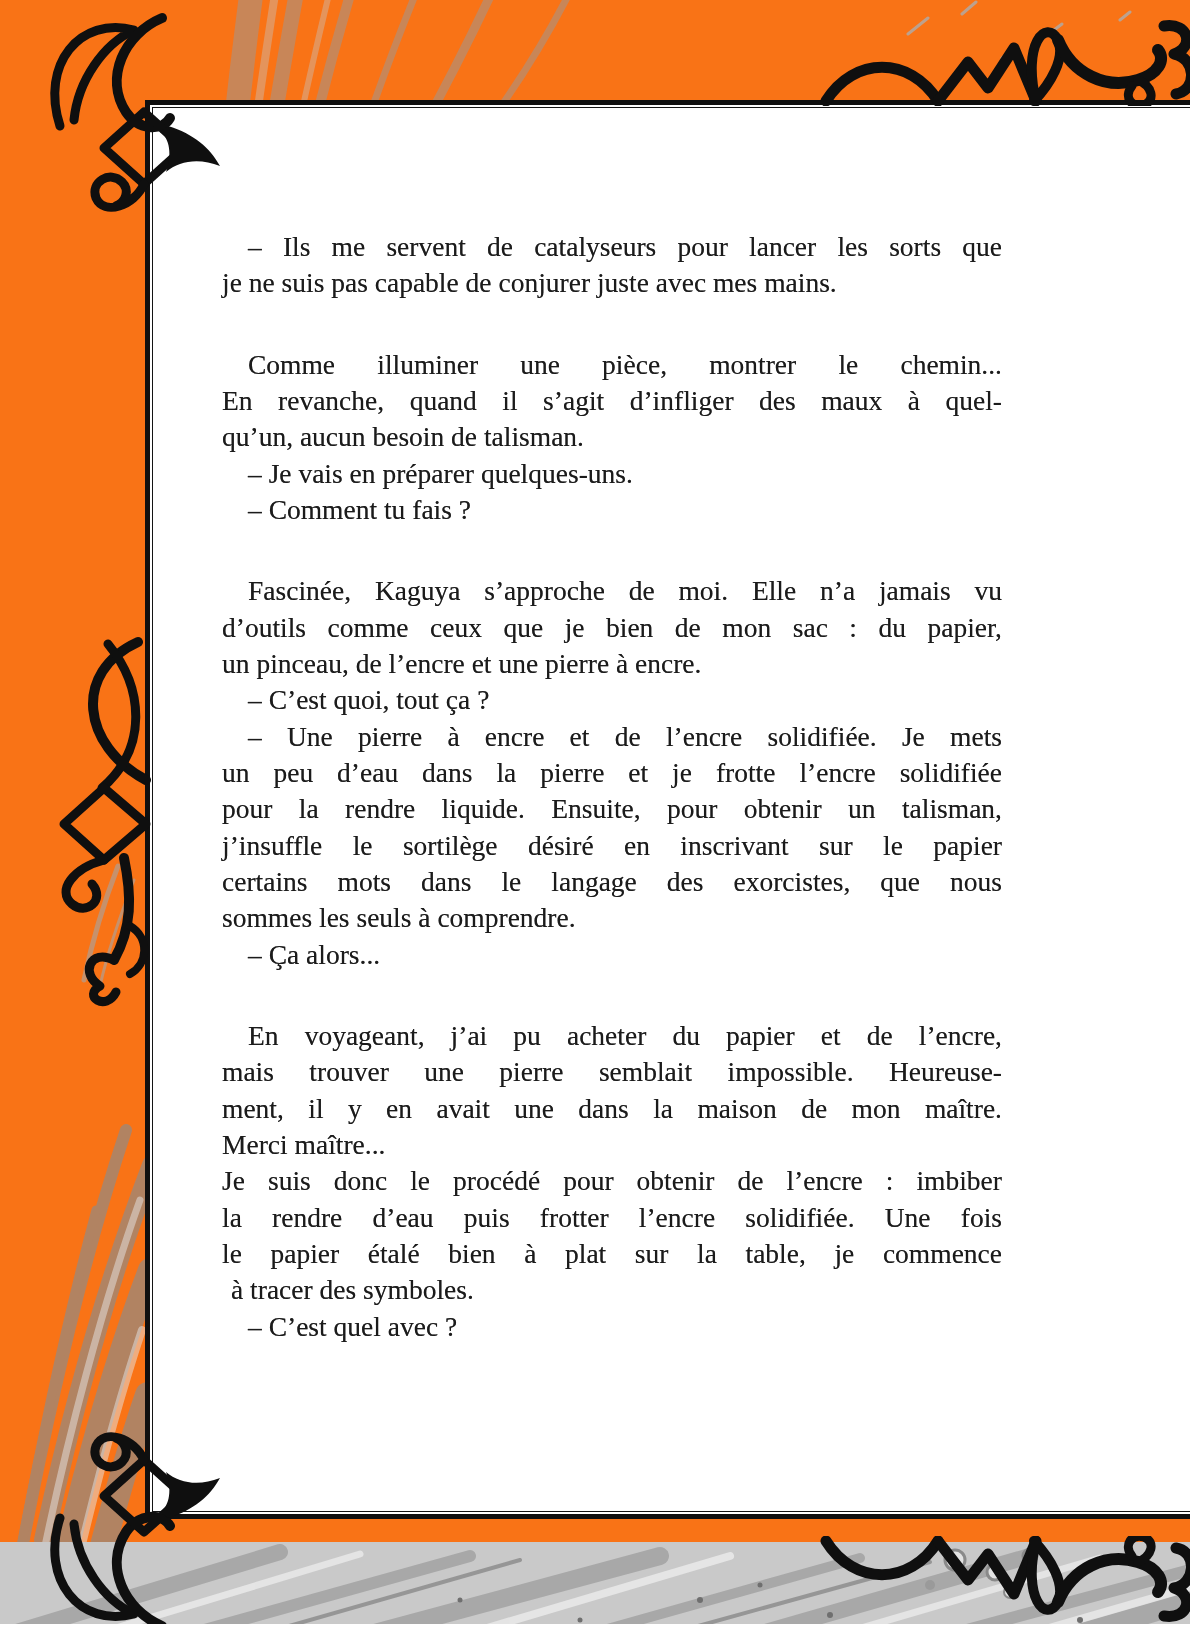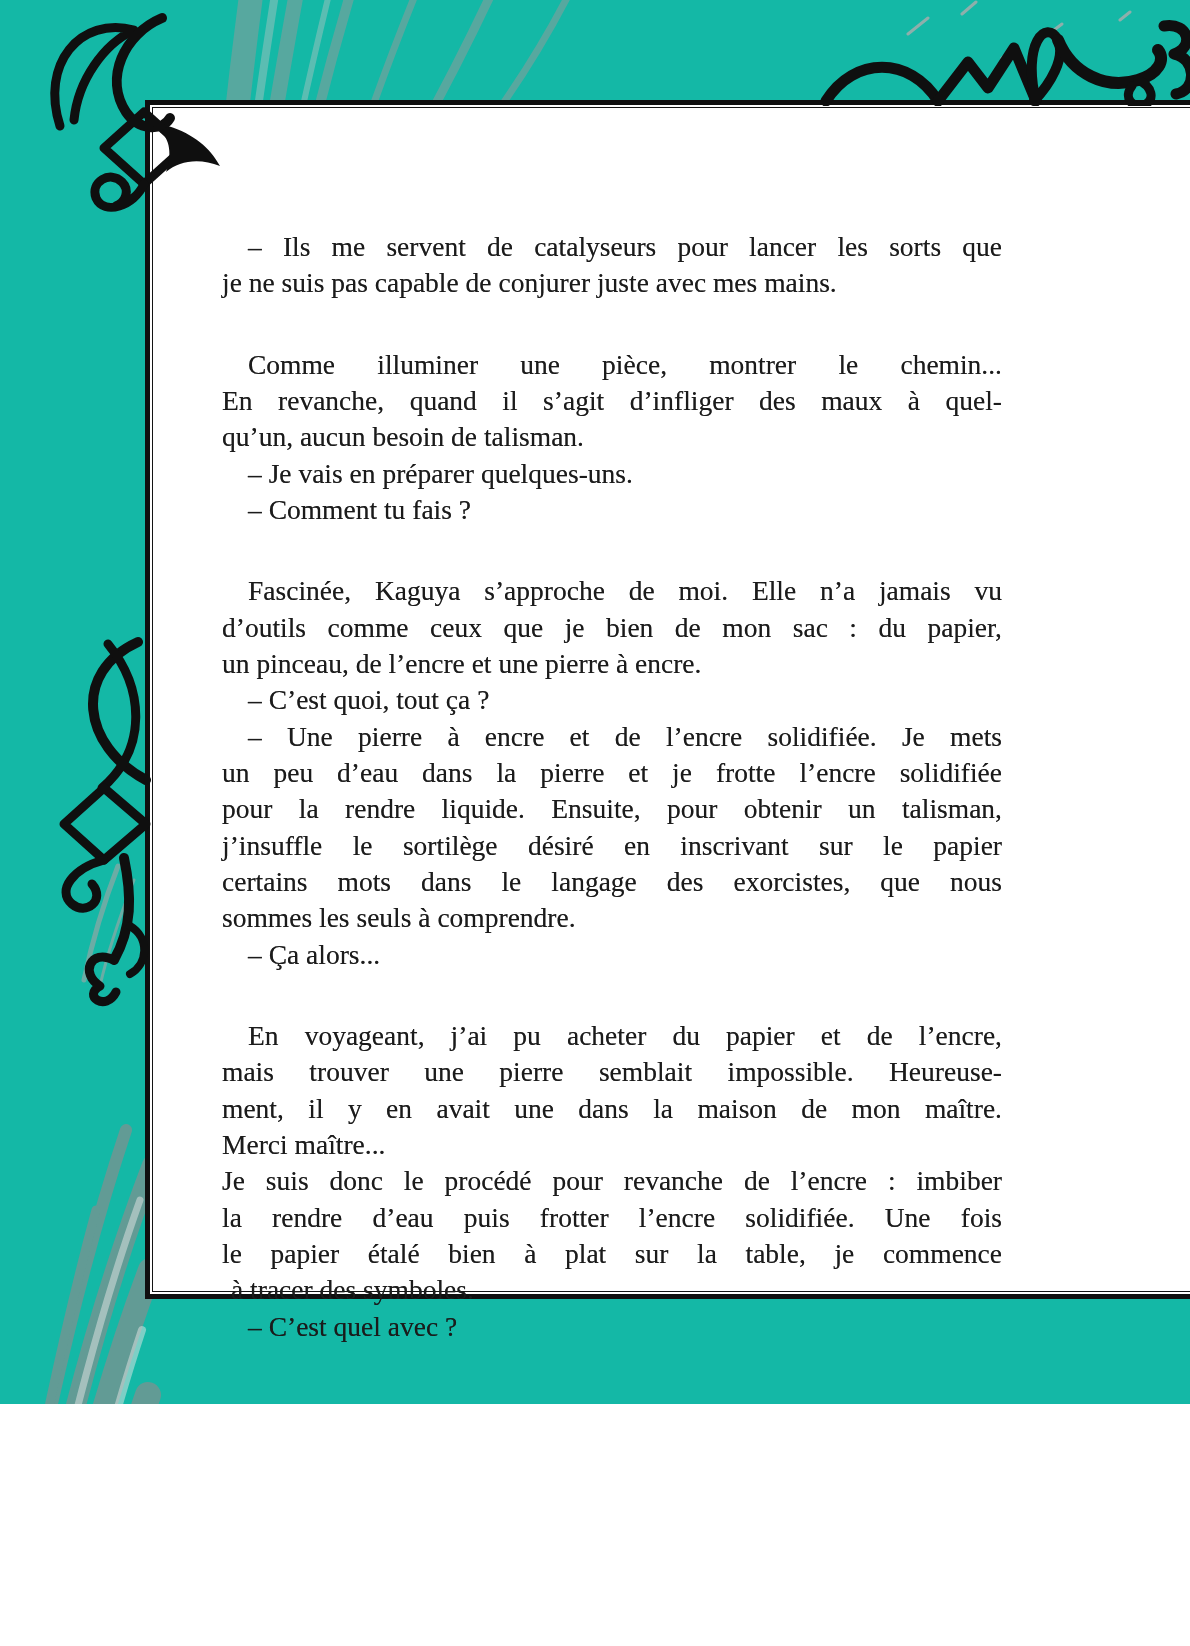--- a/index.html
+++ b/index.html
@@ -1,17 +1,17 @@
 <!DOCTYPE html>
 <html><head>
 <meta charset="utf-8">
 <style>
   html,body{margin:0;padding:0;}
   body{width:1190px;height:1646px;overflow:hidden;font-family:"Liberation Serif","DejaVu Serif",serif;}
-  .page{position:relative;width:1190px;height:1404px;background:#14b8a6;overflow:hidden;}
+  .page{position:relative;width:1190px;height:1624px;background:#f97316;overflow:hidden;}
   .texture{position:absolute;left:0;top:0;z-index:0;}
   .frame{position:absolute;left:145px;top:100px;right:-12px;bottom:105px;
          background:#ffffff;border:5px solid #101010;z-index:1;}
   .frame-inner{position:absolute;inset:2px;border:1.5px solid #141414;pointer-events:none;}
   .orn{position:absolute;z-index:2;}
   .flipv{transform:scaleY(-1);}
   .textblock{position:absolute;left:222px;top:229px;width:780px;z-index:3;
              font-size:27.5px;line-height:36.33px;color:#1b1b1b;
              text-shadow:0 0 .4px rgba(10,10,10,.55);}
   .para{margin:0;}
@@ -208,21 +208,21 @@
     </div>
 
     <div class="para g">
       <div class="l j i">En voyageant, j’ai pu acheter du papier et de l’encre,</div>
       <div class="l j">mais trouver une pierre semblait impossible. Heureuse-</div>
       <div class="l j">ment, il y en avait une dans la maison de mon maître.</div>
       <div class="l">Merci maître...</div>
     </div>
 
     <div class="para">
-      <div class="l j">Je suis donc le procédé pour revanche de l’encre : imbiber</div>
+      <div class="l j">Je suis donc le procédé pour obtenir de l’encre : imbiber</div>
       <div class="l j">la rendre d’eau puis frotter l’encre solidifiée. Une fois</div>
       <div class="l j">le papier étalé bien à plat sur la table, je commence</div>
       <div class="l i2">à tracer des symboles.</div>
     </div>
 
     <div class="para">
       <div class="l i">– C’est quel avec ?</div>
     </div>
 
   </div>

